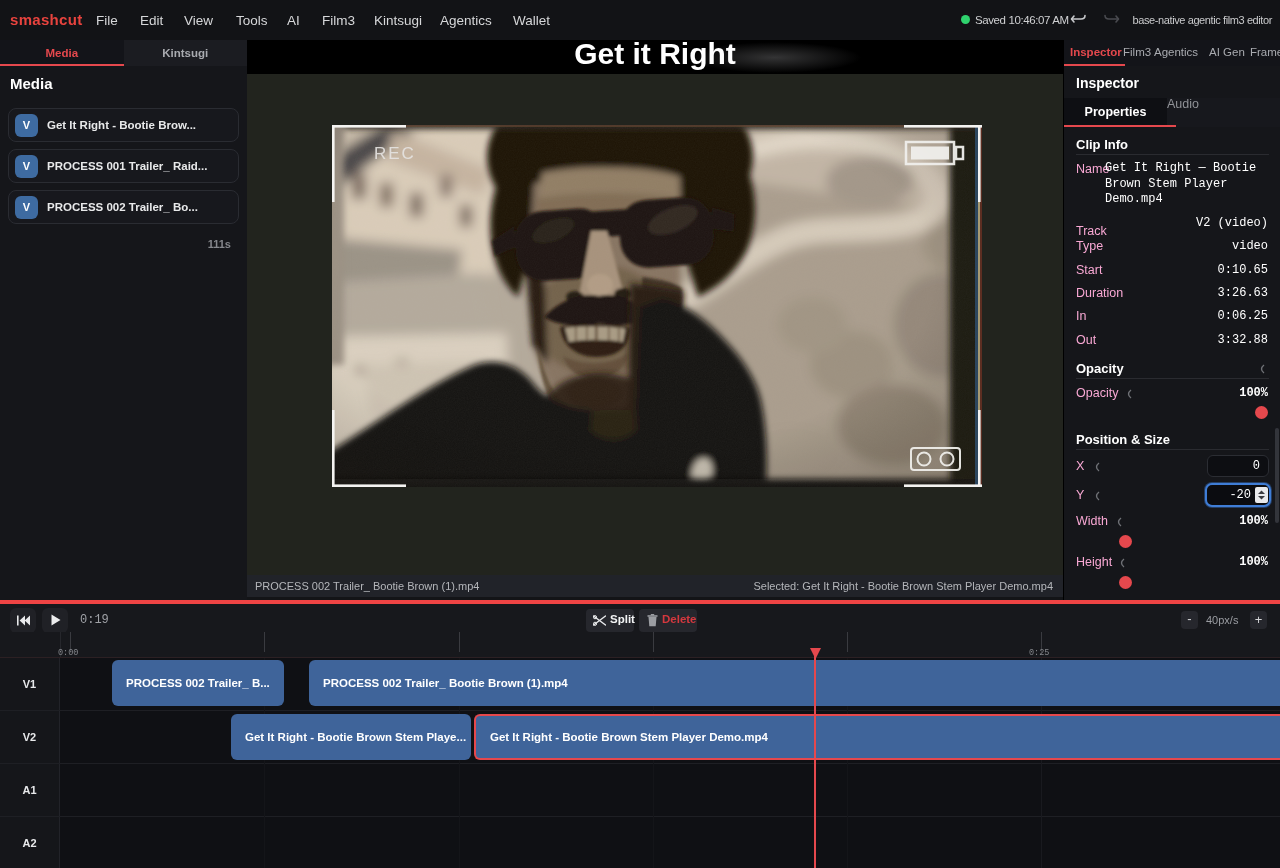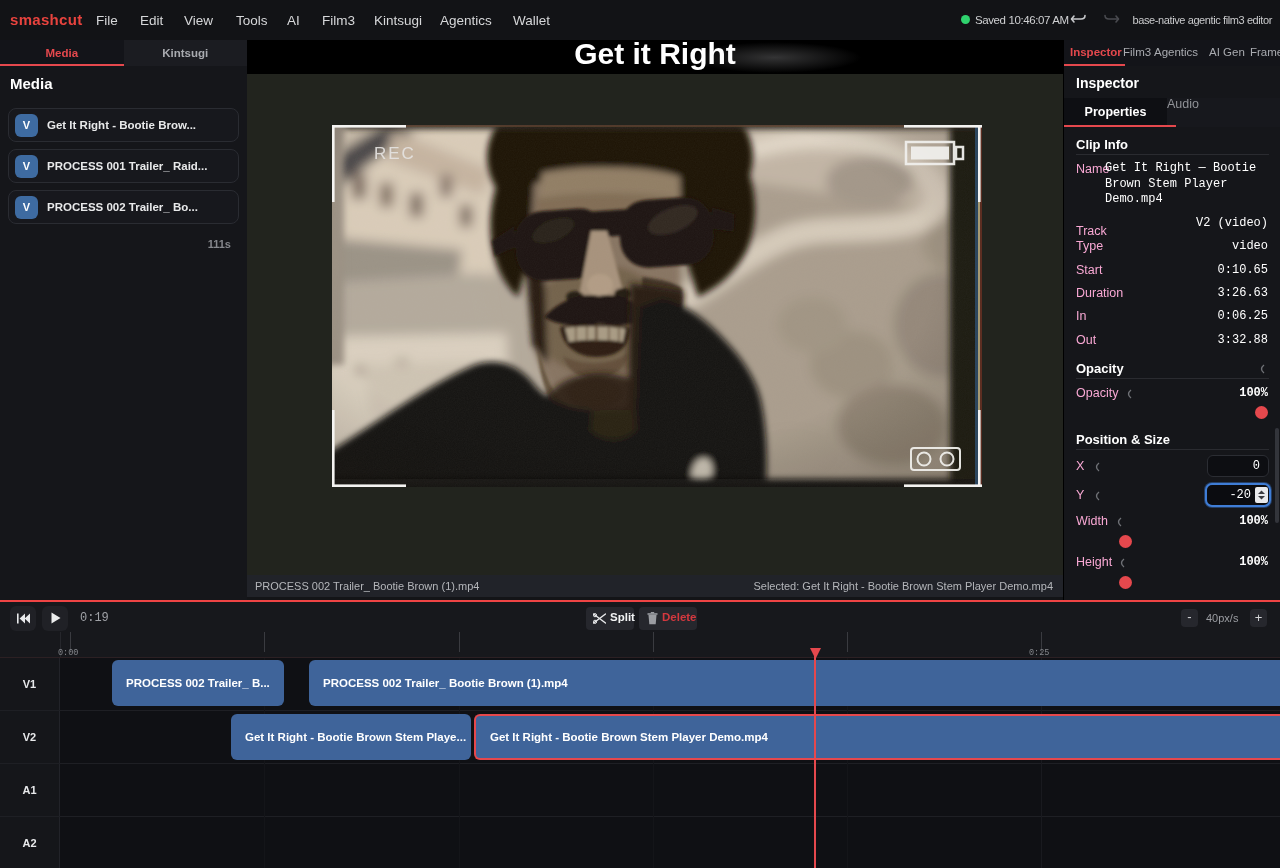--- a/index.html
+++ b/index.html
@@ -38,21 +38,21 @@
   #status-l{left:8px;top:5px;font-size:11px;color:#b4b6ba;position:absolute;}
   #status-r{right:10px;top:5px;font-size:11px;color:#b4b6ba;position:absolute;text-align:center;}
 
   
   #rightpanel{left:1063px;top:40px;width:217px;height:560px;background:#15161a;border-left:1px solid #000;}
   .rlabel{color:#f9a8d4;font-size:12.5px;}
   .rvalue{color:#fff;font-size:12px;}
   .rhead{color:#fff;font-size:13px;font-weight:bold;}
 
   
-  #toolbar{left:0;top:600px;width:1280px;height:32px;background:#17181c;border-top:2px solid #ef4444;}
+  #toolbar{left:0;top:600px;width:1280px;height:32px;background:#17181c;border-top:4px solid #ef4444;}
   #ruler{left:0;top:632px;width:1280px;height:26px;background:#17181c;}
   #tracks{left:0;top:658px;width:1280px;height:210px;background:#0f1014;}
   .trklabel{left:0;width:60px;height:52px;background:#15161a;color:#e8e9eb;font-size:11px;font-weight:bold;text-align:center;position:absolute;border-right:1px solid #222329;}
   .trksep{left:0;width:1280px;height:1px;background:#1e1f24;position:absolute;}
   .clip{position:absolute;background:#3f649a;border-radius:6px;color:#fff;font-size:11.5px;font-weight:bold;white-space:nowrap;overflow:hidden;}
   .cliptxt{position:absolute;left:14px;top:50%;transform:translateY(-50%);}
 </style>
 </head>
 <body>
 

